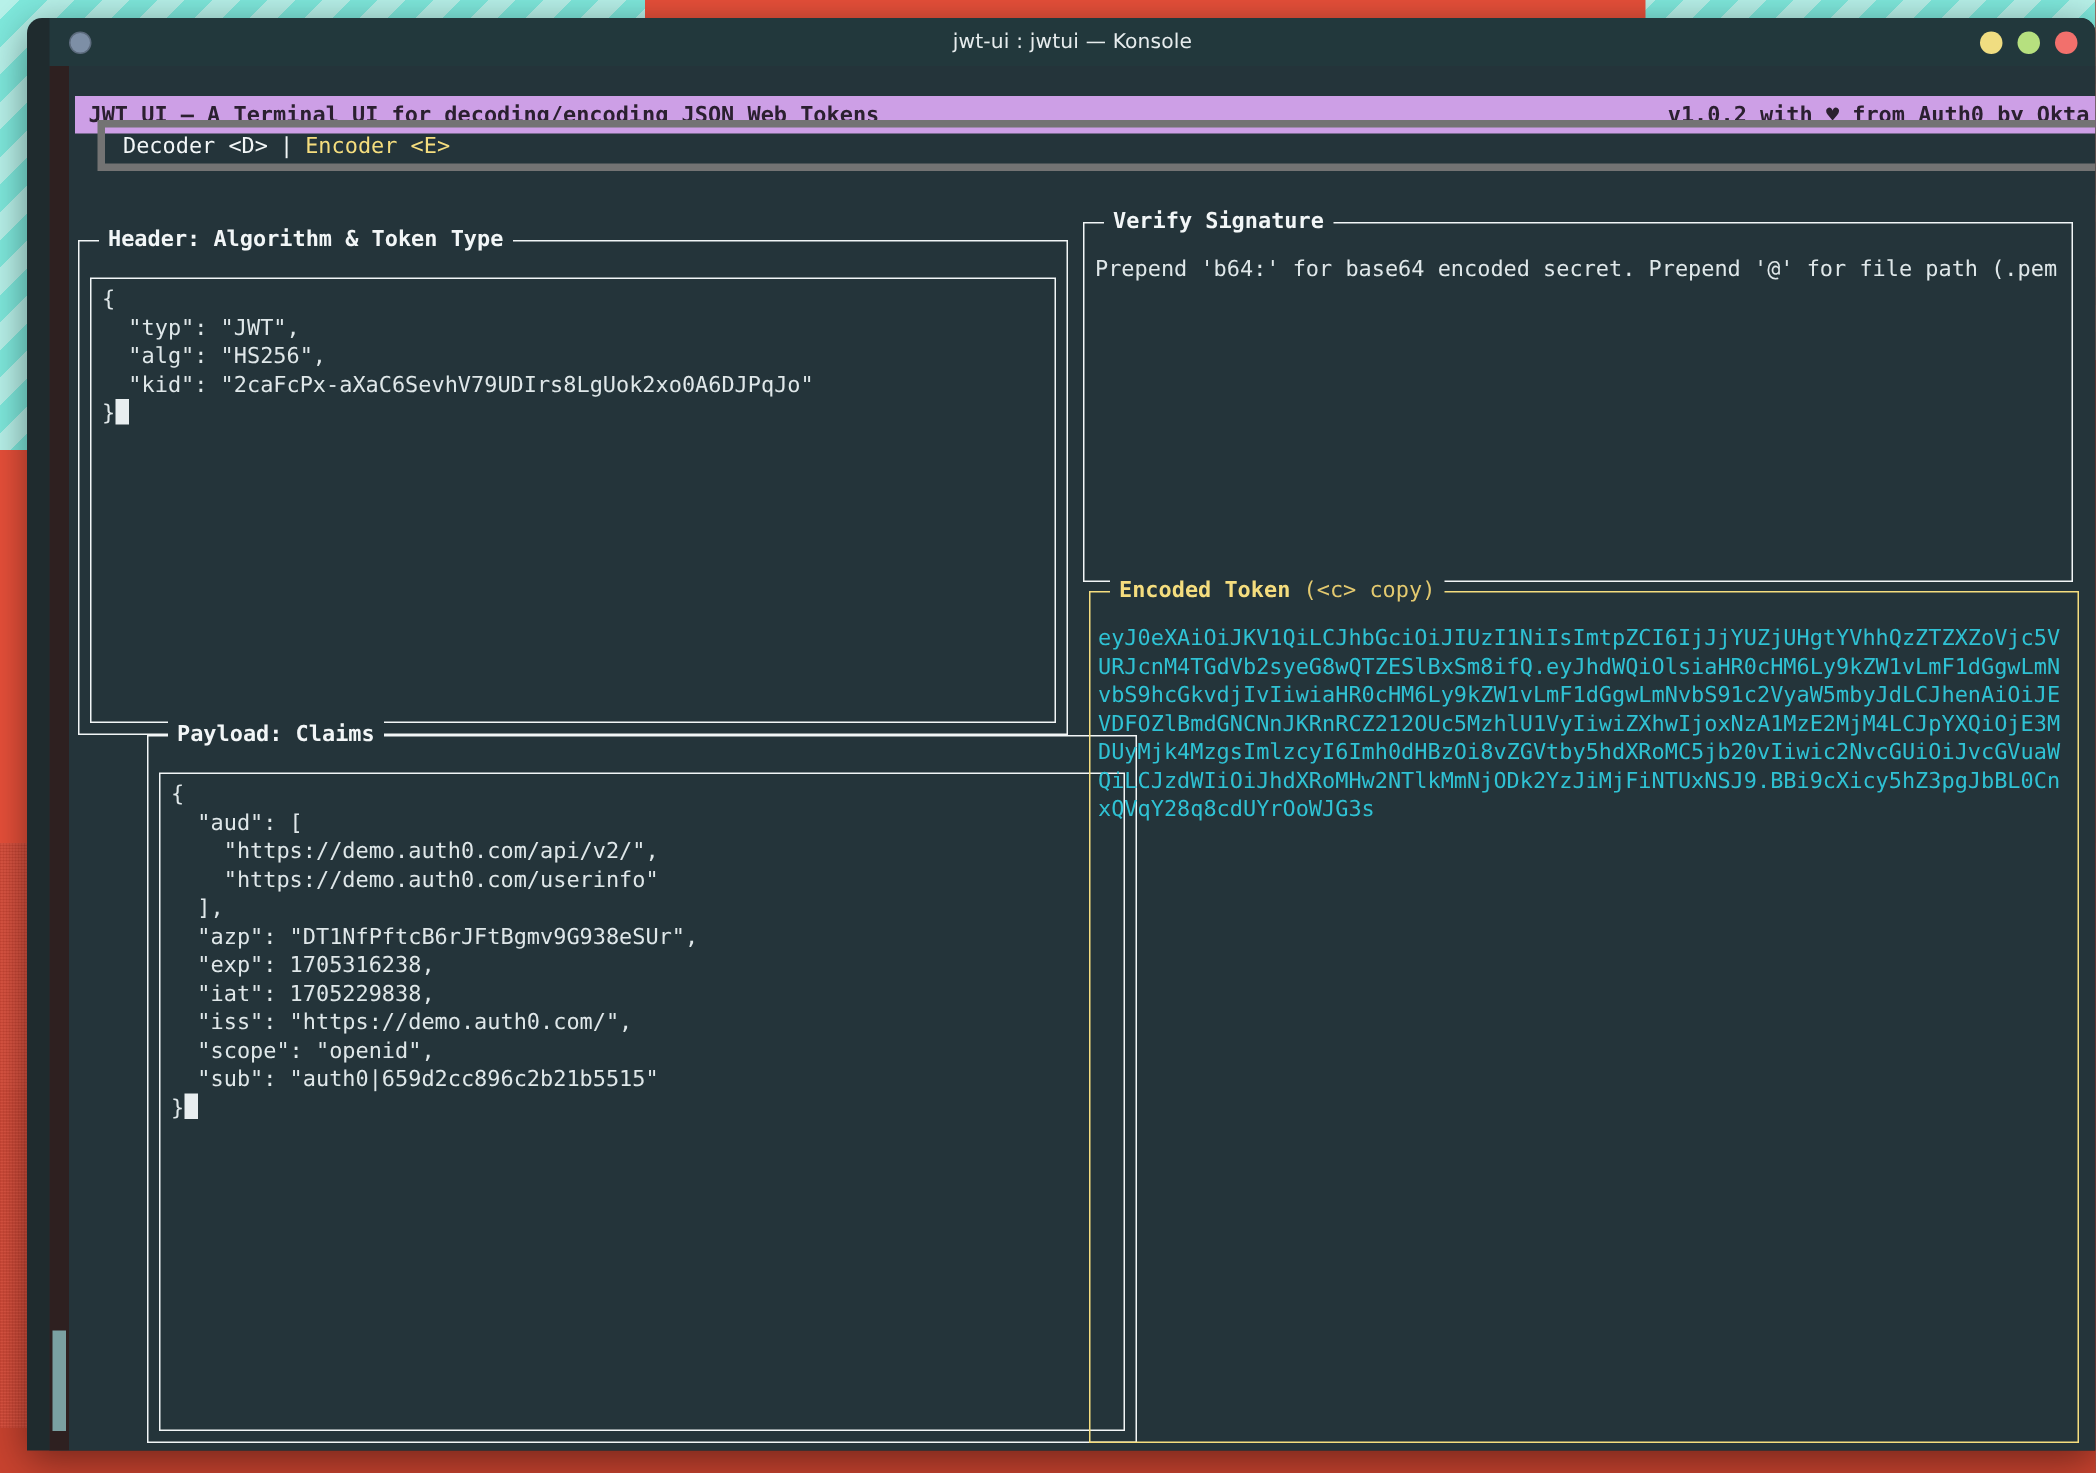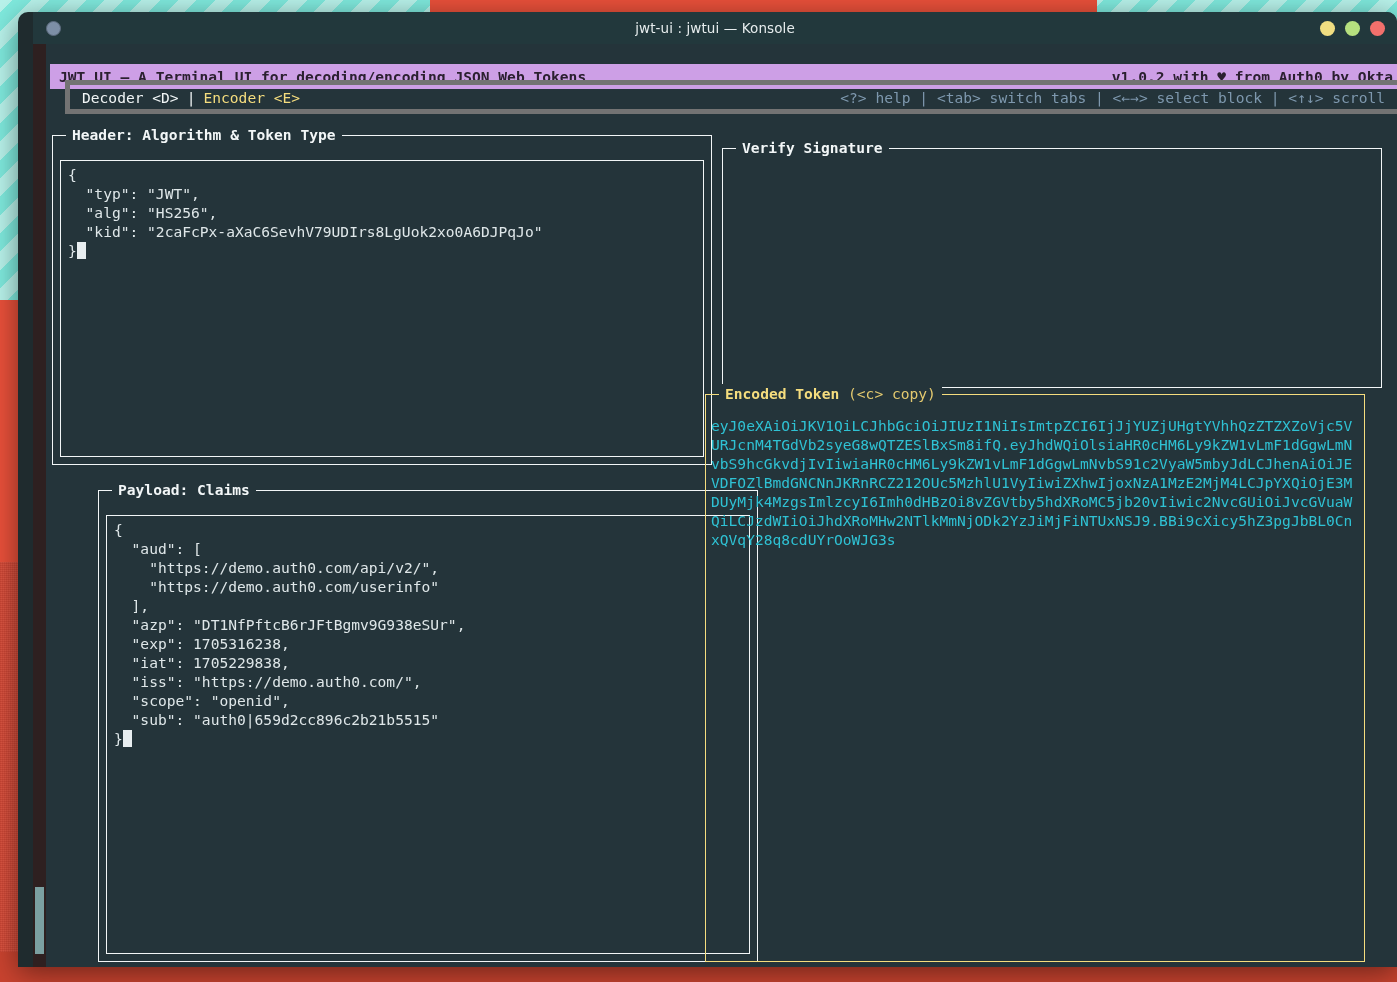--- a/index.html
+++ b/index.html
@@ -212,38 +212,38 @@
   }
   .cursor {
     display: inline-block;
     width: 9px;
     height: 17px;
     background: #e8eef0;
     vertical-align: -3px;
   }
 
   
-  #block-header   { left: 6px;   top: 91px; width: 660px; height: 330px; }
+  #block-header   { left: 6px;   top: 116px; width: 660px; height: 330px; }
   #ta-header      { left: 8px;   top: 25px;  right: 8px;  bottom: 8px; }
 
   #block-payload  { left: 6px;   top: 446px; width: 660px; height: 472px; margin-left: 46px; }
   #ta-payload     { left: 8px;   top: 25px;  right: 8px;  bottom: 8px; }
 
   #block-signature{ left: 676px; top: 104px; width: 660px; height: 240px; }
   #sig-hint {
     position: absolute;
     left: 8px; top: 22px;
     right: 2px;
     white-space: nowrap;
     overflow: hidden;
     color: #dfe7e9;
   }
   #ta-signature   { left: 8px;   top: 45px;  right: 8px;  bottom: 8px; }
 
-  #block-token    { left: 659px; top: 350px; width: 660px; height: 568px; }
+  #block-token    { left: 680px; top: 350px; width: 660px; height: 568px; }
   #token-text {
     position: absolute;
     left: 6px; top: 22px; right: 6px; bottom: 6px;
     color: #2fc2d4;
     white-space: pre-wrap;
     word-break: break-all;
     line-height: 19px;
     overflow: hidden;
   }
 </style>
@@ -281,21 +281,20 @@
         <span id="app-header-title">JWT UI – A Terminal UI for decoding/encoding JSON Web Tokens</span>
         <span id="app-header-version">v1.0.2 with ♥ from Auth0 by Okta</span>
       </div>
 
       <div id="navbar">
         <div id="tabs">
           <span class="tab-decoder">Decoder &lt;D&gt;</span>
           <span class="tab-sep">|</span>
           <span class="tab-encoder">Encoder &lt;E&gt;</span>
         </div>
-        <div id="keybinds">&lt;?&gt; help | &lt;tab&gt; switch tabs | &lt;←→&gt; select block | &lt;↑↓&gt; scroll</div>
       </div>
 
       <div class="block" id="block-header">
         <div class="block-frame"></div>
         <div class="block-title">Header: Algorithm &amp; Token Type</div>
         <div class="textarea" id="ta-header"><span>{
   "typ": "JWT",
   "alg": "HS256",
   "kid": "2caFcPx-aXaC6SevhV79UDIrs8LgUok2xo0A6DJPqJo"
 }</span><span class="cursor"></span></div>
@@ -314,20 +313,21 @@
   "iat": 1705229838,
   "iss": "https://demo.auth0.com/",
   "scope": "openid",
   "sub": "auth0|659d2cc896c2b21b5515"
 }</span><span class="cursor"></span></div>
       </div>
 
       <div class="block" id="block-signature">
         <div class="block-frame"></div>
         <div class="block-title">Verify Signature</div>
+        <div id="sig-hint">Prepend 'b64:' for base64 encoded secret. Prepend '@' for file path (.pem</div>
       </div>
 
       <div class="block active" id="block-token">
         <div class="block-frame"></div>
         <div class="block-title"><span>Encoded Token</span><span class="title-hint"> (&lt;c&gt; copy)</span></div>
         <div id="token-text">eyJ0eXAiOiJKV1QiLCJhbGciOiJIUzI1NiIsImtpZCI6IjJjYUZjUHgtYVhhQzZTZXZoVjc5VURJcnM4TGdVb2syeG8wQTZESlBxSm8ifQ.eyJhdWQiOlsiaHR0cHM6Ly9kZW1vLmF1dGgwLmNvbS9hcGkvdjIvIiwiaHR0cHM6Ly9kZW1vLmF1dGgwLmNvbS91c2VyaW5mbyJdLCJhenAiOiJEVDFOZlBmdGNCNnJKRnRCZ212OUc5MzhlU1VyIiwiZXhwIjoxNzA1MzE2MjM4LCJpYXQiOjE3MDUyMjk4MzgsImlzcyI6Imh0dHBzOi8vZGVtby5hdXRoMC5jb20vIiwic2NvcGUiOiJvcGVuaWQiLCJzdWIiOiJhdXRoMHw2NTlkMmNjODk2YzJiMjFiNTUxNSJ9.BBi9cXicy5hZ3pgJbBL0CnxQVqY28q8cdUYrOoWJG3s</div>
       </div>
 
     </div>
   </div>

